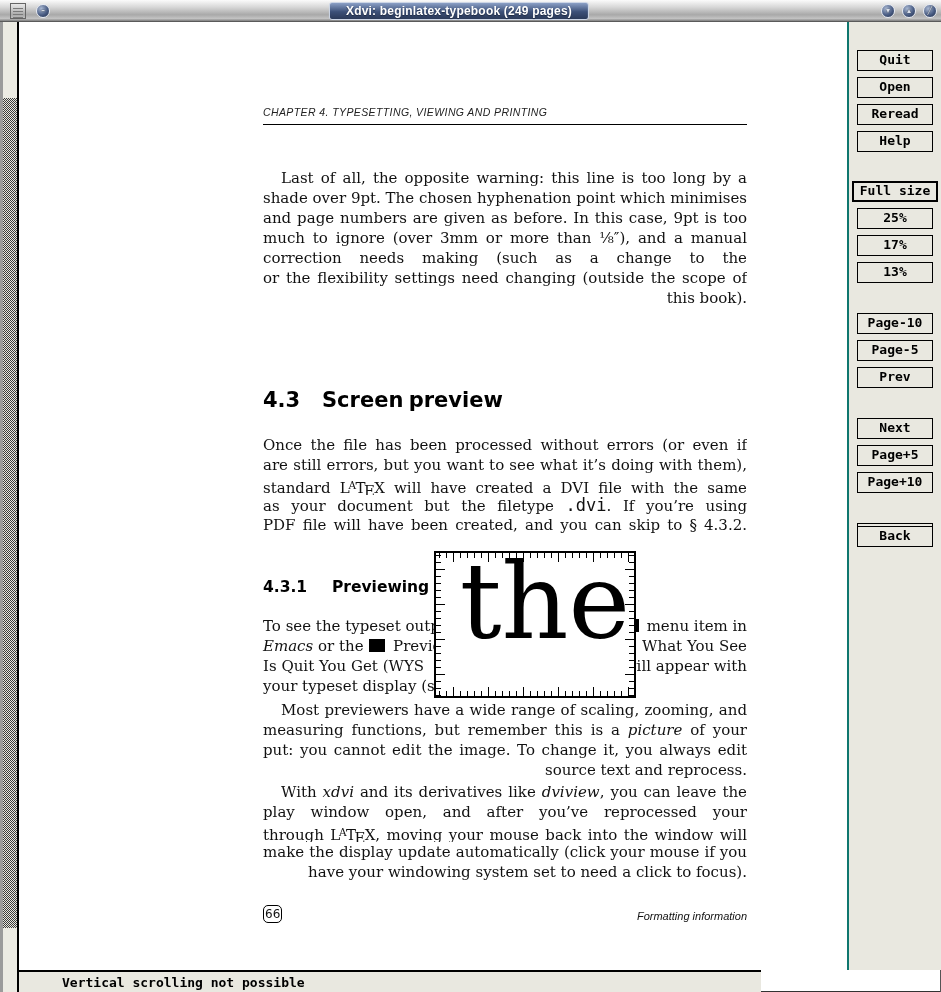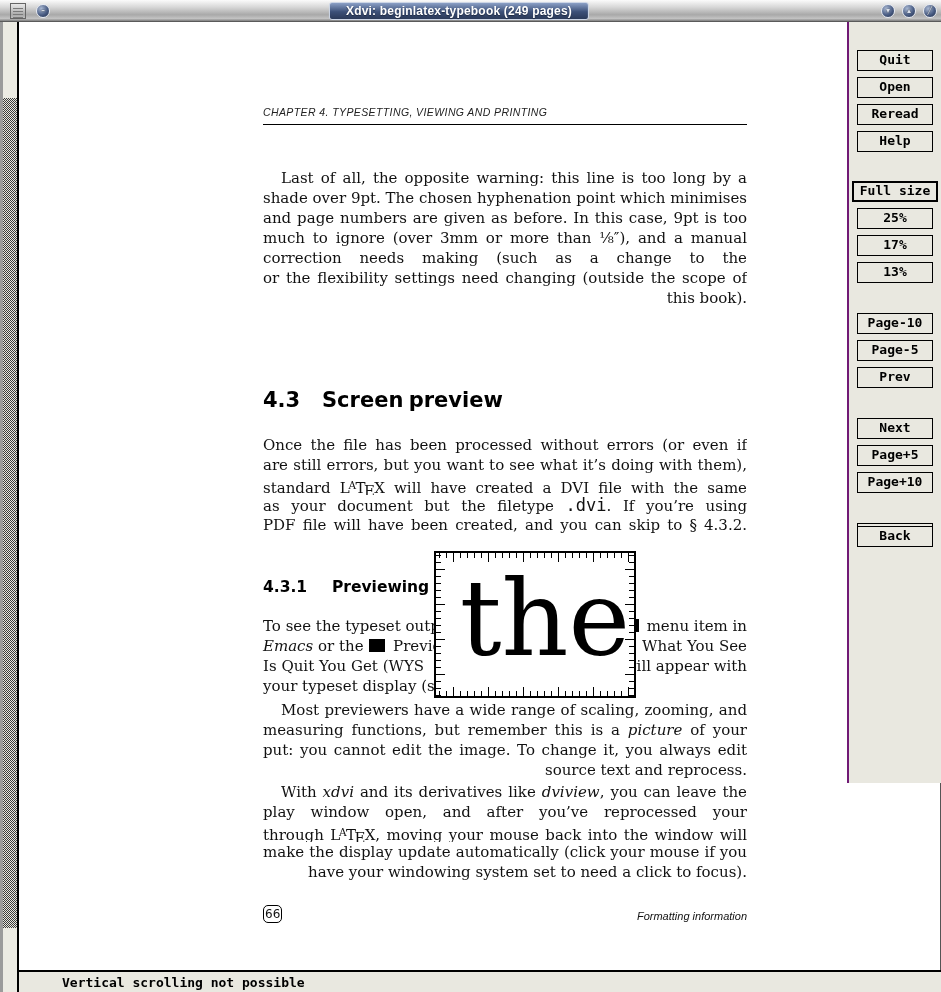--- a/index.html
+++ b/index.html
@@ -57,50 +57,50 @@
   .h3{top:556px;font:bold 15.5px "DejaVu Sans",sans-serif;color:#000;}
   .h3 .num{display:inline-block;width:69px;}
   .p1{top:146px;} .p2{top:413px;} .p3{top:594px;} .p4{top:678px;} .p5{top:760px;}
   .pagefoot{top:883px;height:22px;font:italic 11px "Liberation Sans",sans-serif;}
   .pagenum{position:absolute;left:0;top:0;border:1.5px solid #000;border-radius:5px;
     padding:1px 1px;font:12px "DejaVu Sans",sans-serif;font-style:normal;}
   .footright{position:absolute;right:0;top:5px;color:#111;}
 
   
   .mag{left:415px;top:529px;width:202px;height:147px;background:#fff;border:2px solid #000;
-    box-sizing:border-box;z-index:5;display:flex;align-items:center;justify-content:center;padding-left:20px;}
+    box-sizing:border-box;z-index:5;display:flex;justify-content:center;padding-left:20px;}
   .magword{font:104px "DejaVu Serif",serif;color:#000;margin-top:-12px;}
   .tick{position:absolute;background-repeat:repeat-x;}
   .tick-top{left:0;right:0;top:0;height:9px;
     background-image:repeating-linear-gradient(90deg,#000 0 1px,transparent 1px 7px),
                      repeating-linear-gradient(90deg,#000 0 1px,transparent 1px 35px);
     background-size:7px 5px,35px 9px;background-position:3px 0,17px 0;}
   .tick-bot{left:0;right:0;bottom:0;height:9px;
     background-image:repeating-linear-gradient(90deg,#000 0 1px,transparent 1px 7px),
                      repeating-linear-gradient(90deg,#000 0 1px,transparent 1px 35px);
     background-size:7px 5px,35px 9px;background-position:3px 4px,17px 0;}
   .tick-left{top:0;bottom:0;left:0;width:9px;background-repeat:repeat-y;
     background-image:repeating-linear-gradient(0deg,#000 0 1px,transparent 1px 7px),
                      repeating-linear-gradient(0deg,#000 0 1px,transparent 1px 35px);
     background-size:5px 7px,9px 35px;background-position:0 3px,0 17px;}
   .tick-right{top:0;bottom:0;right:0;width:9px;background-repeat:repeat-y;
     background-image:repeating-linear-gradient(0deg,#000 0 1px,transparent 1px 7px),
                      repeating-linear-gradient(0deg,#000 0 1px,transparent 1px 35px);
     background-size:5px 7px,9px 35px;background-position:right 0 top 3px,right 0 top 17px;}
 
   
-  .sidebar{left:847px;top:22px;width:94px;height:761px;background:#e9e8e0;
-    border-left:2px solid #701a75;box-sizing:border-box;}
+  .sidebar{left:847px;top:22px;width:94px;height:948px;background:#e9e8e0;
+    border-left:2px solid #0f766e;box-sizing:border-box;}
   .sbtn{position:absolute;left:8px;width:76px;height:21px;background:#e9e8e0;
     border:1px solid #000;box-sizing:border-box;text-align:center;
     font:bold 13px "DejaVu Sans Mono",monospace;line-height:18px;color:#000;cursor:pointer;}
   .sbtn.active{left:3px;width:86px;border-width:2px;line-height:16px;}
 
   
-  .statusbar{left:19px;top:970px;width:922px;height:22px;background:#e9e8e0;
+  .statusbar{left:19px;top:970px;width:742px;height:22px;background:#e9e8e0;
     border-top:2px solid #000;box-sizing:border-box;
     font:bold 13px "DejaVu Sans Mono",monospace;color:#000;
     padding:3px 0 0 43px;}
 </style>
 </head>
 <body>
 
 <div class="win">
 
   <div class="abs titlebar">

